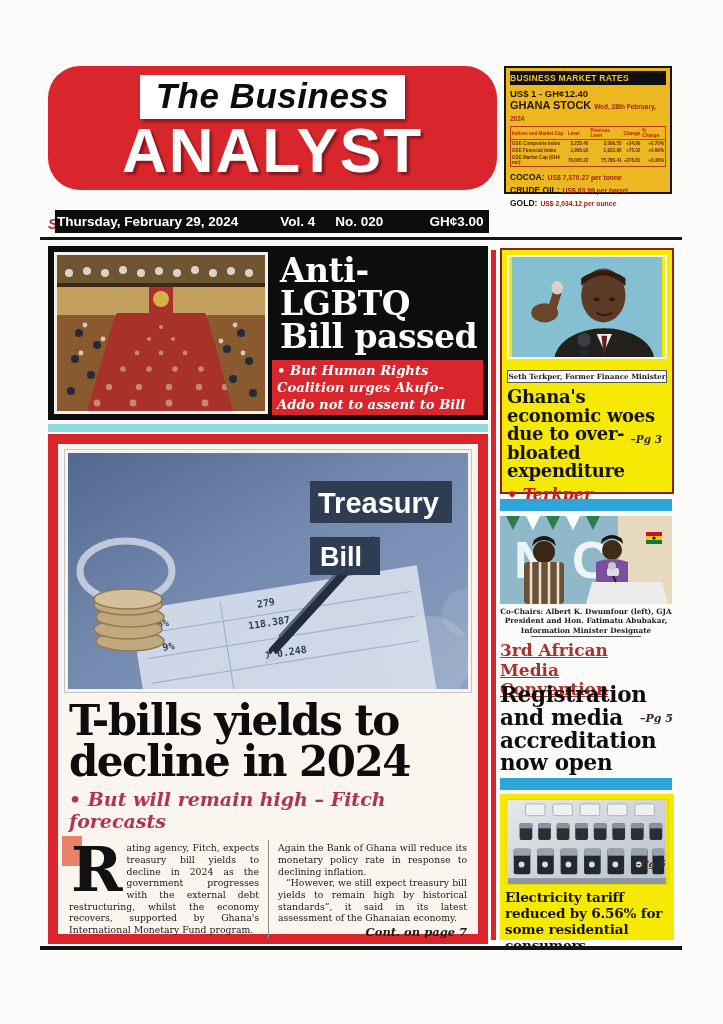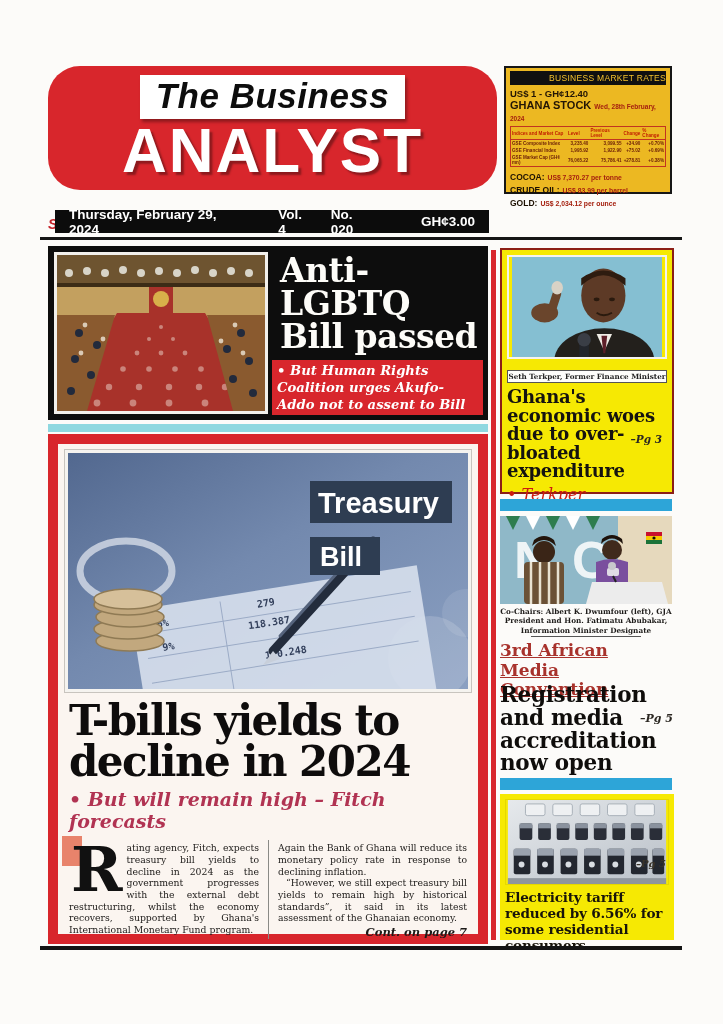--- a/index.html
+++ b/index.html
@@ -26,32 +26,32 @@
     color:#ffffff; letter-spacing:2px; line-height:1.0; margin-top:1px;
     text-shadow:3px 3px 2px rgba(0,0,0,.35); transform:scaleY(1.02);
   }
   .tagline-row { left:48px; top:204px; width:624px; display:flex; align-items:flex-start; gap:10px;flex-direction:column; }
   .tagline-row .rule { flex:1; border-top:2px solid #4a4a4a; }
   .tagline {
     font-style:italic; font-weight:bold; font-size:14.5px; color:#c5242b; white-space:nowrap;
   }
   .datebar {
     left:55px; top:210px; width:434px; height:23px; background:#0c0c0c; color:#fff;
-    display:flex; align-items:center; font-weight:bold; font-size:13.5px; padding:0 14px;
+    display:flex; align-items:center; font-weight:bold; font-size:13.5px; padding:0 2px;
   }
   .datebar .sp1 { margin-left:42px; } .datebar .sp2 { margin-left:20px; } .datebar .sp3 { margin-left:46px; }
   .header-rule { left:40px; top:237px; width:642px; height:3px; background:#161616; }
 
   
   .rates-box {
     left:504px; top:66px; width:168px; height:128px; background:#ecb822;
     border:2px solid #161616; padding:3px 4px; font-family:"Liberation Sans", sans-serif;
   }
   .rates-head {
-    background:#101010; color:#f3c12d; text-align:right; font-weight:normal;
+    background:#101010; color:#f3c12d; text-align:left; font-weight:bold;
     font-size:8.5px; letter-spacing:.3px; padding:2px 0;
   }
   .rates-fx { font-size:9.5px; font-weight:bold; color:#231505; margin-top:3px; }
   .rates-stock { font-size:11px; font-weight:bold; color:#231505; }
   .rates-stock .sdate { font-size:6.5px; color:#a5200f; font-weight:bold; }
   .rates-table { width:100%; border:1.5px solid #c23420; border-collapse:collapse; margin-top:3px; }
   .rates-table th {
     font-size:4.6px; color:#c22000; text-align:left; border-bottom:1px solid #c23420; padding:1px 1px;
   }
   .rates-table td { font-size:4.6px; color:#6e2208; font-weight:bold; padding:1px 1px; }
@@ -120,21 +120,21 @@
     background:#fdfdfb; border:1px solid #555; margin-top:11px; text-align:center;
     font-family:"DejaVu Serif", serif; font-size:7.2px; font-weight:bold; color:#222; padding:1px 0;
   }
   .tk-head {
     margin-top:5px; width:152px; font-family:"DejaVu Serif", serif; font-weight:bold;
     font-size:18px; line-height:1.03; color:#151310; letter-spacing:-.3px;
   }
   .tk-pg { right:10px; top:183px; font-family:"DejaVu Serif", serif; font-style:italic;
     font-weight:bold; font-size:10.5px; color:#2b2722; }
   .tk-byline {
-    margin-top:4px; font-family:"DejaVu Serif", serif; font-style:italic; font-weight:normal;
+    margin-top:4px; font-family:"DejaVu Serif", serif; font-style:italic; font-weight:bold;
     font-size:16px; color:#cc1c10; text-decoration:underline;
   }
   .divider-blue1 { left:500px; top:499px; width:172px; height:12px; background:#2da5d8; }
   .ndc-photo { left:500px; top:516px; width:172px; height:88px; }
   .ndc-photo svg { display:block; }
   .ndc-caption {
     left:497px; top:607px; width:178px; text-align:center; font-family:"DejaVu Serif", serif;
     font-size:7.3px; font-weight:bold; color:#1e1c1a; line-height:1.3;
   }
   .ndc-caption::after { content:""; display:block; width:110px; margin:1px auto 0; border-top:1px solid #555; }

